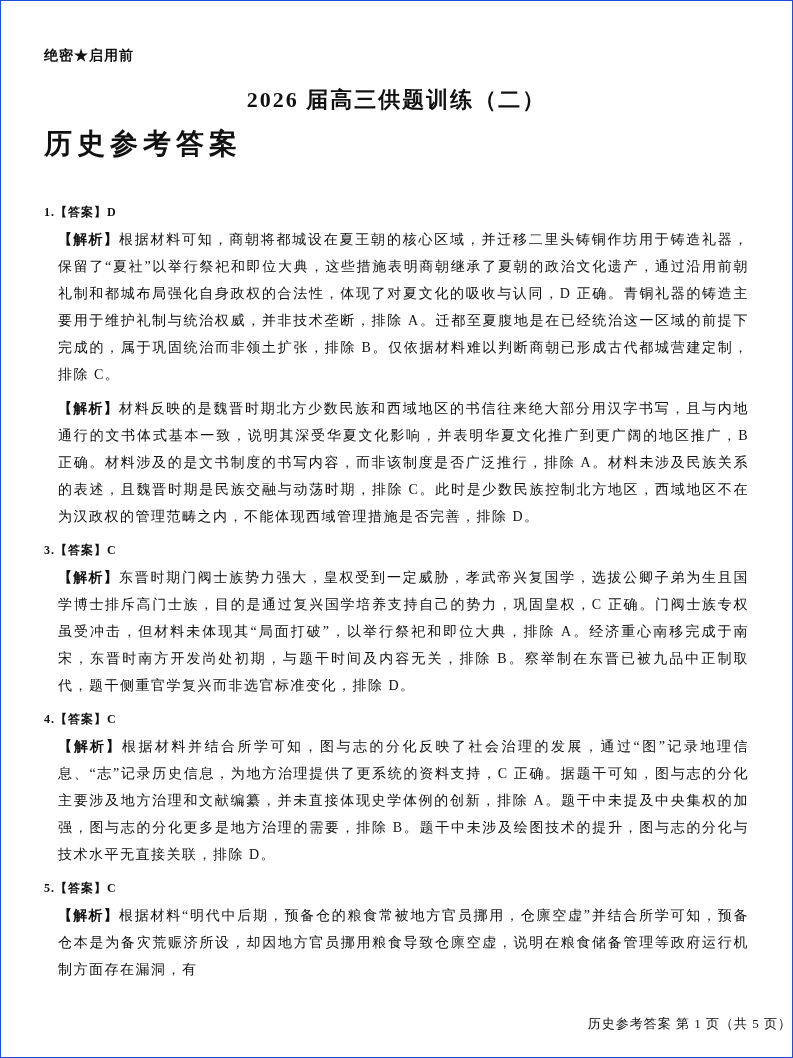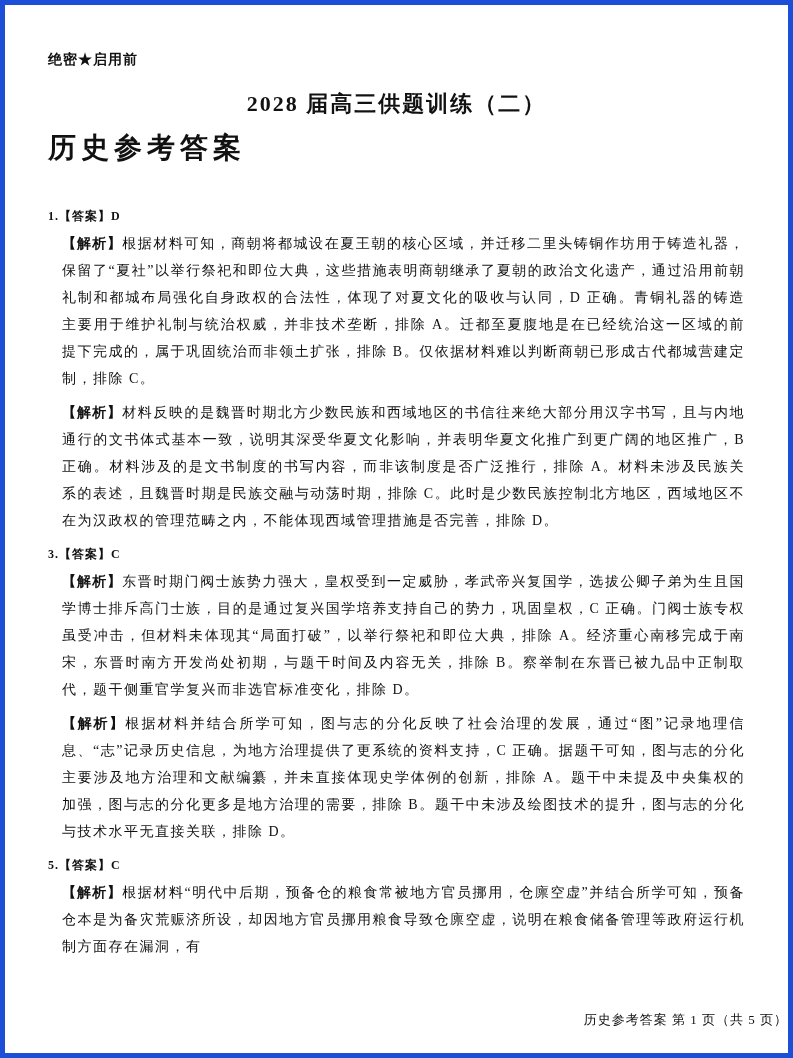--- a/index.html
+++ b/index.html
@@ -7,21 +7,21 @@
   body {
     width: 793px; height: 1058px;
     font-family: "Liberation Serif", "DejaVu Serif", serif;
     color: #111111;
     position: relative;
     overflow: hidden;
   }
   .page {
     position: absolute; inset: 0;
     background: #ffffff;
-    border: 5px solid #1d4ed8;
+    border: 1px solid #1d4ed8;
     padding: 46px 43px 0 43px;
   }
   .classification {
     font-weight: bold;
     font-size: 14px;
     letter-spacing: 1px;
   }
   .title {
     text-align: center;
     font-size: 22px;
@@ -60,40 +60,41 @@
     letter-spacing: 1px;
   }
 </style>
 </head>
 <body>
 
 <div class="page">
 
   <div class="classification">绝密★启用前</div>
 
-  <h1 class="title">2028 届高三供题训练（二）</h1>
+  <h1 class="title">2026 届高三供题训练（二）</h1>
   <h2 class="subtitle">历史参考答案</h2>
 
   <div class="answers">
 
     <section class="item">
       <p class="heading"><span>1.</span><span>【答案】</span><span>D</span></p>
       <p class="analysis"><span class="label">【解析】</span><span>根据材料可知，商朝将都城设在夏王朝的核心区域，并迁移二里头铸铜作坊用于铸造礼器，保留了“夏社”以举行祭祀和即位大典，这些措施表明商朝继承了夏朝的政治文化遗产，通过沿用前朝礼制和都城布局强化自身政权的合法性，体现了对夏文化的吸收与认同，D 正确。青铜礼器的铸造主要用于维护礼制与统治权威，并非技术垄断，排除 A。迁都至夏腹地是在已经统治这一区域的前提下完成的，属于巩固统治而非领土扩张，排除 B。仅依据材料难以判断商朝已形成古代都城营建定制，排除 C。</span></p>
     </section>
 
     <section class="item">
       <p class="analysis"><span class="label">【解析】</span><span>材料反映的是魏晋时期北方少数民族和西域地区的书信往来绝大部分用汉字书写，且与内地通行的文书体式基本一致，说明其深受华夏文化影响，并表明华夏文化推广到更广阔的地区推广，B 正确。材料涉及的是文书制度的书写内容，而非该制度是否广泛推行，排除 A。材料未涉及民族关系的表述，且魏晋时期是民族交融与动荡时期，排除 C。此时是少数民族控制北方地区，西域地区不在为汉政权的管理范畴之内，不能体现西域管理措施是否完善，排除 D。</span></p>
     </section>
 
     <section class="item">
       <p class="heading"><span>3.</span><span>【答案】</span><span>C</span></p>
       <p class="analysis"><span class="label">【解析】</span><span>东晋时期门阀士族势力强大，皇权受到一定威胁，孝武帝兴复国学，选拔公卿子弟为生且国学博士排斥高门士族，目的是通过复兴国学培养支持自己的势力，巩固皇权，C 正确。门阀士族专权虽受冲击，但材料未体现其“局面打破”，以举行祭祀和即位大典，排除 A。经济重心南移完成于南宋，东晋时南方开发尚处初期，与题干时间及内容无关，排除 B。察举制在东晋已被九品中正制取代，题干侧重官学复兴而非选官标准变化，排除 D。</span></p>
     </section>
 
     <section class="item">
+      <p class="heading"><span>4.</span><span>【答案】</span><span>C</span></p>
       <p class="analysis"><span class="label">【解析】</span><span>根据材料并结合所学可知，图与志的分化反映了社会治理的发展，通过“图”记录地理信息、“志”记录历史信息，为地方治理提供了更系统的资料支持，C 正确。据题干可知，图与志的分化主要涉及地方治理和文献编纂，并未直接体现史学体例的创新，排除 A。题干中未提及中央集权的加强，图与志的分化更多是地方治理的需要，排除 B。题干中未涉及绘图技术的提升，图与志的分化与技术水平无直接关联，排除 D。</span></p>
     </section>
 
     <section class="item">
       <p class="heading"><span>5.</span><span>【答案】</span><span>C</span></p>
       <p class="analysis"><span class="label">【解析】</span><span>根据材料“明代中后期，预备仓的粮食常被地方官员挪用，仓廪空虚”并结合所学可知，预备仓本是为备灾荒赈济所设，却因地方官员挪用粮食导致仓廪空虚，说明在粮食储备管理等政府运行机制方面存在漏洞，有</span></p>
     </section>
 
   </div>
 

